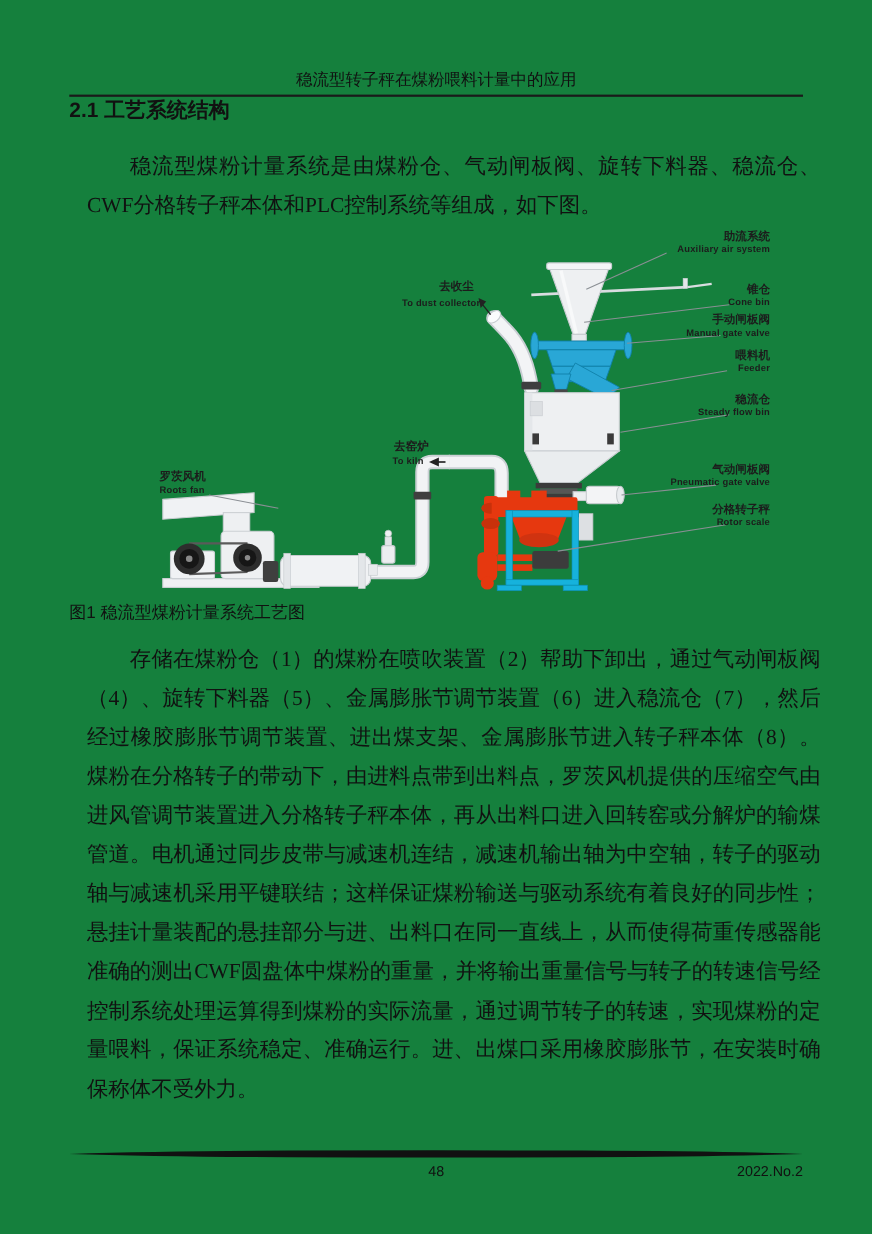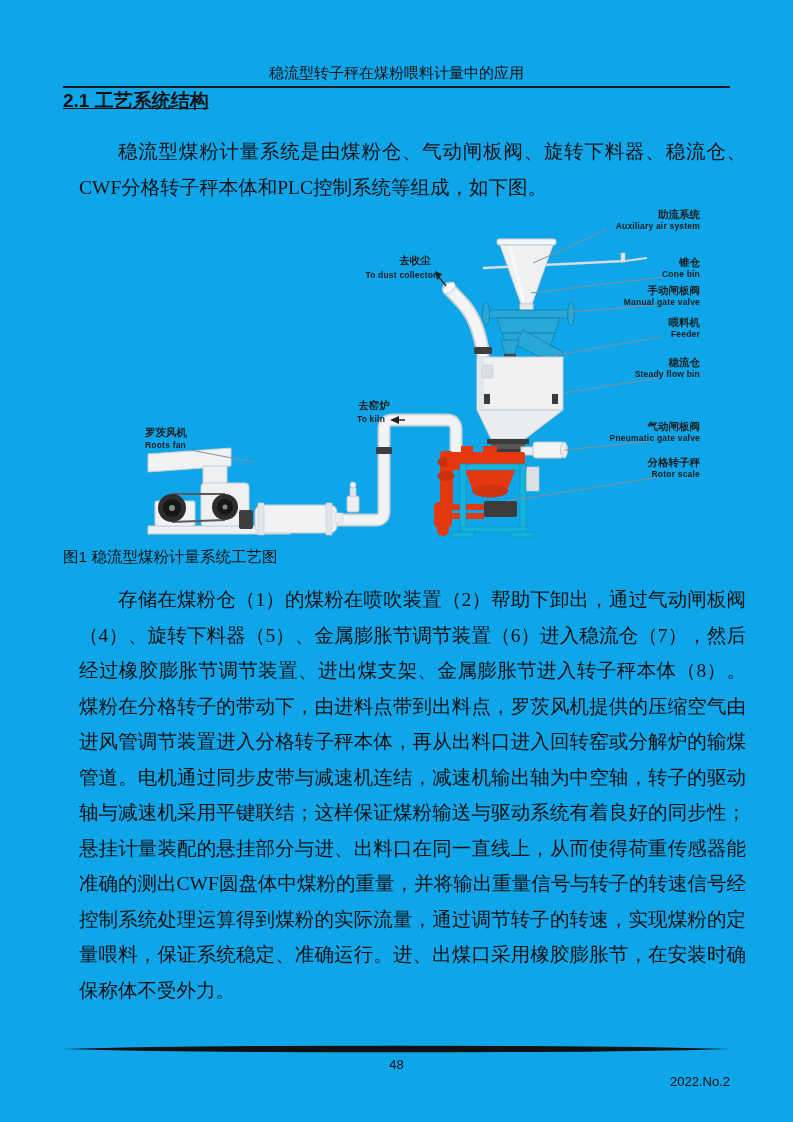--- a/index.html
+++ b/index.html
@@ -1,39 +1,39 @@
 <!DOCTYPE html>
 <html style="--cyan: #29a7d6; --red: #e6380f; --frame-cyan: #16b2dc; --machine-gray: #eef0f2;"><head>
 <meta charset="utf-8">
 <style>
   html,body{margin:0;padding:0;background:#9a9a9a;}
   .page{
-    position:relative;width:793px;height:1122px;background:#0ea5e9;
+    position:relative;width:793px;height:1122px;background:#15803d;
     margin:0 auto;overflow:hidden;
     font-family:"Liberation Serif","DejaVu Serif",serif;color:#111;
   }
   .abs{position:absolute;left:63px;width:667px;}
   .header-title{top:64px;text-align:center;font-size:15px;line-height:18px;}
   .header-rule{top:86px;height:2px;background:#1a1a1a;}
   .h-sec{font-family:"Liberation Sans","DejaVu Sans",sans-serif;font-weight:700;
     font-size:19px;line-height:24px;margin:0;}
-  .h21{top:89px;text-decoration:underline;}
+  .h21{top:89px;}
   .h22{top:974px;}
   .h-sec sup{font-size:11px;font-weight:400;vertical-align:super;}
   .para{font-size:19.5px;line-height:35.5px;text-align:justify;text-indent:2em;margin:16px;}
   .intro{top:118px;}
   .bodytext{top:566px;}
   .lastpara{top:1009px;text-align-last:justify;}
   .figure-wrap{top:200px;height:345px;}
   .caption{top:547px;text-align:left;font-weight:400;font-size:15.5px;
     font-family:"Liberation Sans","DejaVu Sans",sans-serif;}
   .footer-rule{top:1045px;height:8px;}
   .footer{top:1057px;font-size:13px;font-family:"Liberation Sans","DejaVu Sans",sans-serif;}
   .footer .pgnum{display:block;text-align:center;}
-  .footer .issue{position:absolute;right:0;top:17px;}
+  .footer .issue{position:absolute;right:0;top:0;}
   
   svg text{font-family:"Liberation Sans","DejaVu Sans",sans-serif;}
   .lz{font-size:10.5px;font-weight:700;fill:#1c1c1c;}
   .le{font-size:8.5px;font-weight:700;fill:#1c1c1c;letter-spacing:.2px;}
   .fill-cyan{fill:var(--cyan,#29a7d6);}
   .fill-red{fill:var(--red,#e6380f);}
   .fill-frame{fill:var(--frame-cyan,#16b2dc);}
   .fill-machine{fill:var(--machine-gray,#eef0f2);}
   .mstroke{stroke:#c9cdd1;stroke-width:1;}
   .cstroke{stroke:#0f7fa8;stroke-width:.8;}

